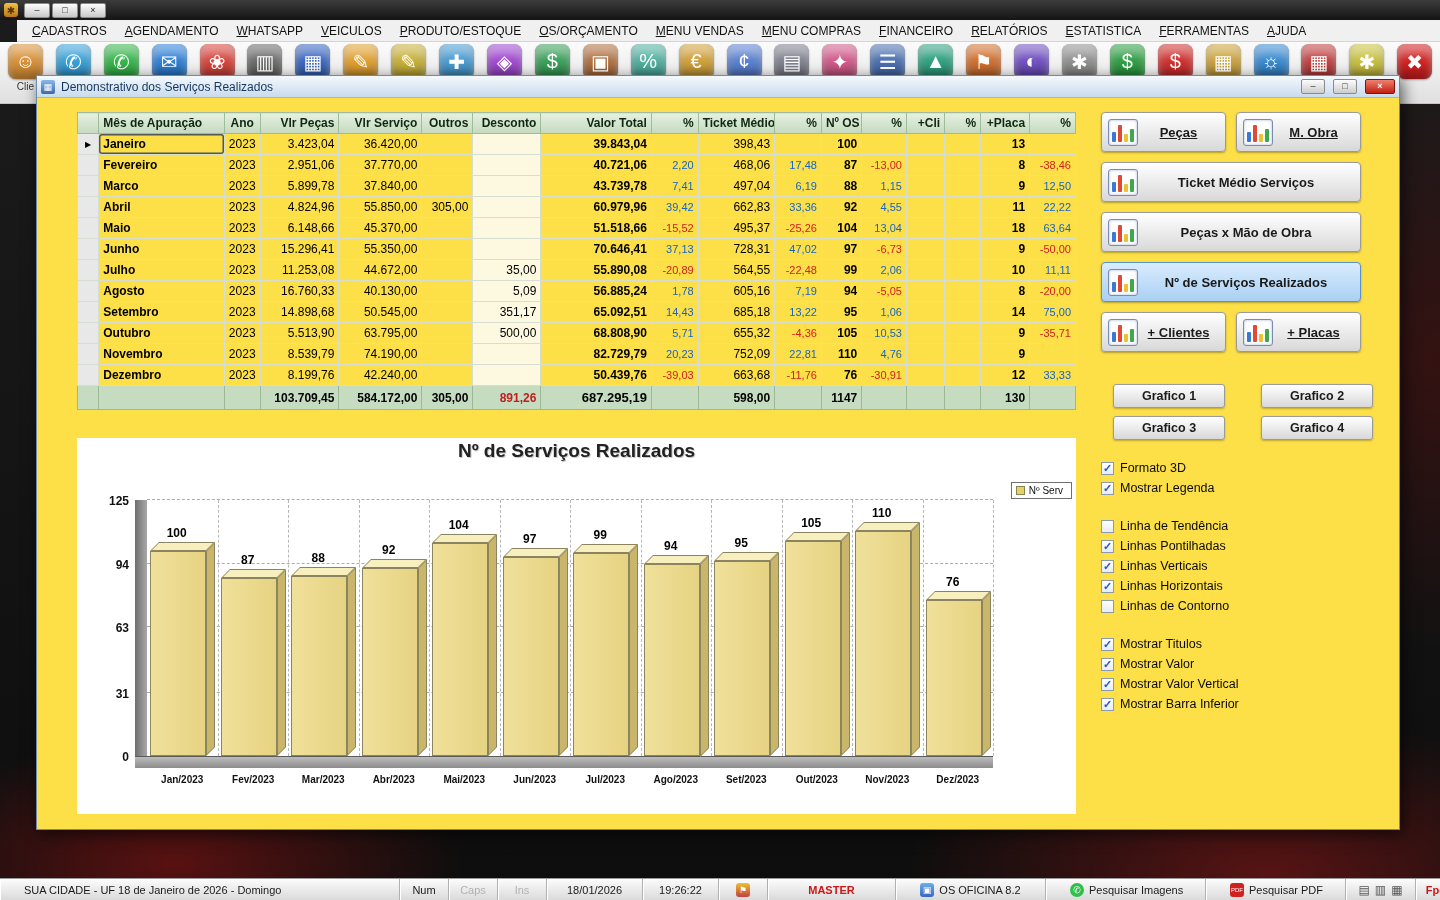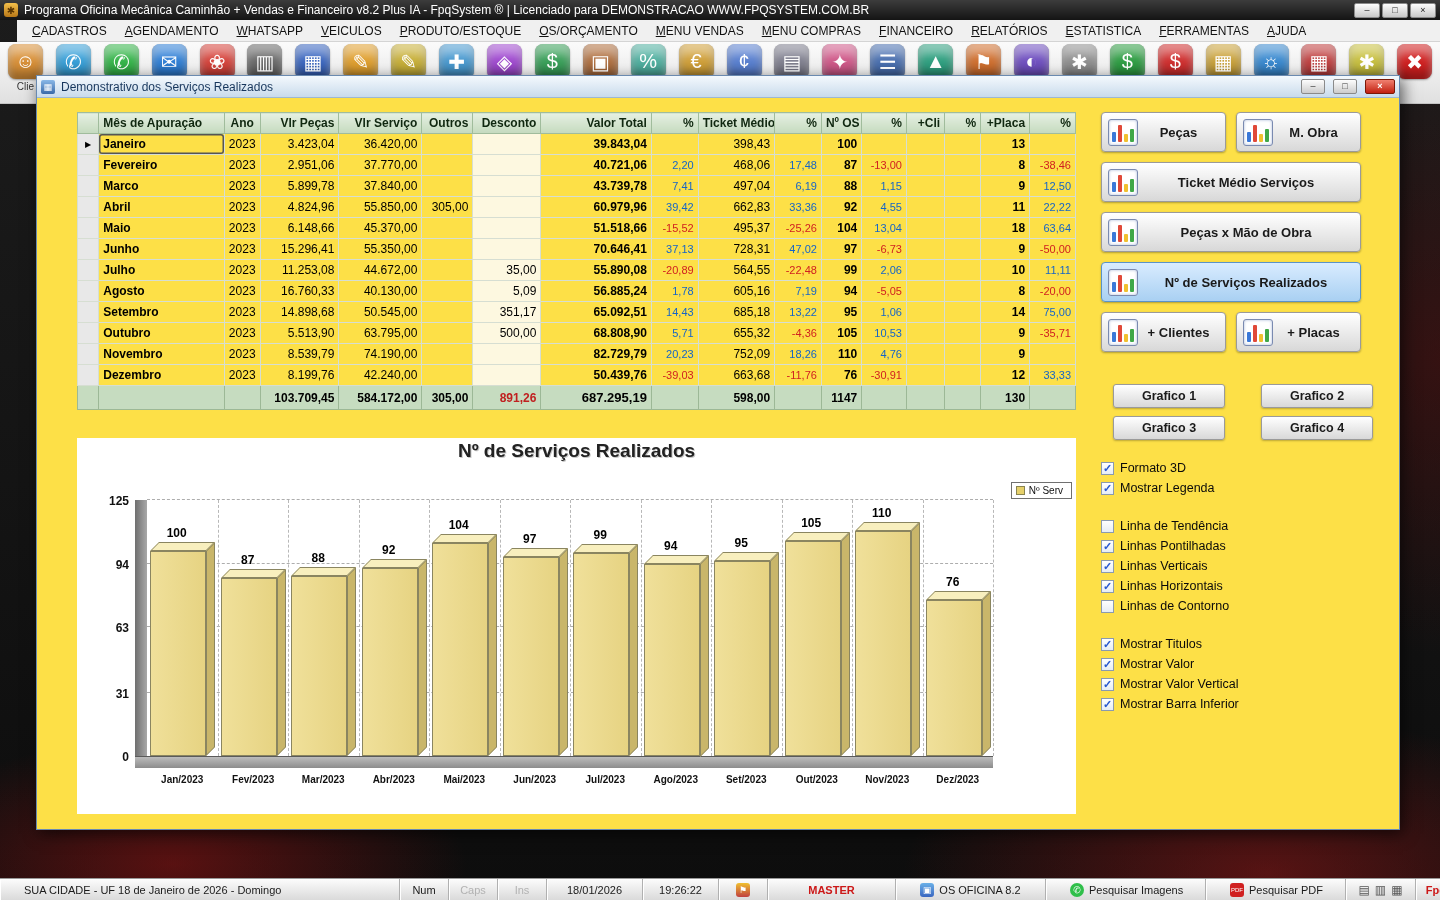--- a/index.html
+++ b/index.html
@@ -96,21 +96,21 @@
   .bar .side { position:absolute; left:100%; bottom:0; width:9px; height:100%;
     background:#c9b66a; border:1px solid #8a8560; transform:skewY(-45deg); transform-origin:top left; }
   .bar .val { position:absolute; left:50%; transform:translateX(-58%); bottom:calc(100% + 11px);
     font-size:12px; font-weight:bold; color:#000; white-space:nowrap; }
   
   .side-panel { position:absolute; left:1064px; top:14px; width:262px; }
   .sp-buttons { display:flex; flex-wrap:wrap; gap:10px; width:260px; }
   .sp-btn { width:100%; height:40px; border:1px solid #9a9a9a; border-radius:4px;
     background:linear-gradient(#ffffff,#d8d8d8); display:flex; align-items:center; padding:0 6px;
     font-size:13px; font-weight:bold; color:#1a1a1a; box-shadow:0 1px 2px rgba(0,0,0,.3); cursor:pointer; }
-  .sp-btn.half { width:calc(50% - 5px); }
+  .sp-btn.half { width:calc(50% - 5px);text-decoration:underline; }
   .sp-btn.active { background:linear-gradient(#d9ecff,#a9d0f2); border-color:#5a93c8; }
   .sp-label { flex:1; text-align:center; }
   .chart-ico { width:30px; height:27px; background:#fff; border:1px solid #7a8ab0; border-radius:3px;
     display:flex; align-items:flex-end; justify-content:center; gap:2px; padding:3px 2px;
     box-shadow:inset 0 0 3px rgba(40,80,160,.4); flex:0 0 auto; }
   .chart-ico i { display:block; width:4px; border-radius:1px; }
   .chart-ico .b1 { height:10px; background:#3a78d8; } .chart-ico .b2 { height:17px; background:#e04838; }
   .chart-ico .b3 { height:8px;  background:#f0c030; } .chart-ico .b4 { height:13px; background:#40a848; }
   .grafico-grid { display:grid; grid-template-columns:112px 112px; gap:8px 36px; margin:32px 0 0 12px; }
   .g-btn { height:24px; border:1px solid #9a9a9a; border-radius:3px;
@@ -134,21 +134,20 @@
     justify-content:center; color:#fff; font-size:9px; flex:0 0 auto; }
   .mono-ico { color:#555; font-size:12px; }
 </style>
 </head>
 <body>
 
 <div class="screen">
 
   <div class="titlebar">
     <span class="app-icon">✱</span>
-    <span class="title-text">Programa Oficina Mecânica Caminhão + Vendas e Financeiro v8.2 Plus IA - FpqSystem ® | Licenciado para  DEMONSTRACAO WWW.FPQSYSTEM.COM.BR</span>
     <span class="win-controls">
       <span class="win-btn">–</span>
       <span class="win-btn">□</span>
       <span class="win-btn">×</span>
     </span>
   </div>
 
   <div class="menubar" id="menubar">
       <span class="menu-item"><u>C</u>ADASTROS</span>
       <span class="menu-item"><u>A</u>GENDAMENTO</span>
@@ -507,21 +506,21 @@
                 <td class="sel"></td>
                 <td class="c-month">Novembro</td>
                 <td class="c-ano">2023</td>
                 <td class="c-num">8.539,79</td>
                 <td class="c-num">74.190,00</td>
                 <td class="c-num"></td>
                 <td class="c-desc"></td>
                 <td class="c-total">82.729,79</td>
                 <td class="c-pct pos">20,23</td>
                 <td class="c-ticket">752,09</td>
-                <td class="c-pct pos">18,26</td>
+                <td class="c-pct pos">22,81</td>
                 <td class="c-os">110</td>
                 <td class="c-pct pos">4,76</td>
                 <td class="c-cli"></td>
                 <td class="c-pct"></td>
                 <td class="c-placa">9</td>
                 <td class="c-pct"></td>
               </tr>
               <tr>
                 <td class="sel"></td>
                 <td class="c-month">Dezembro</td>

